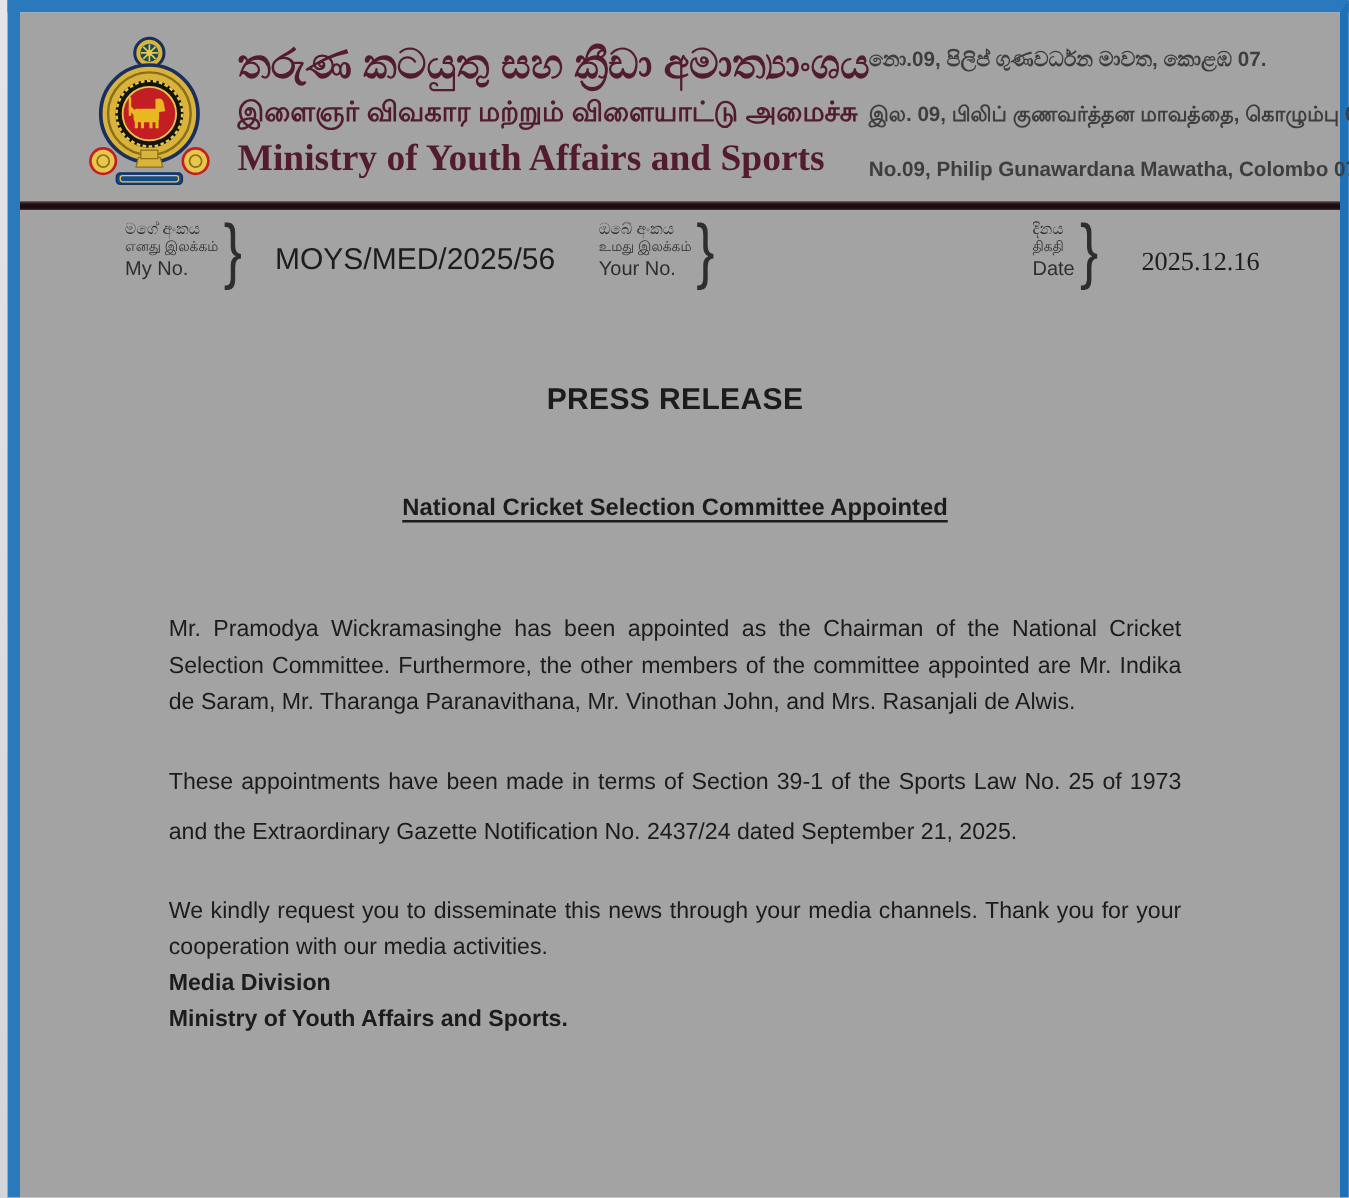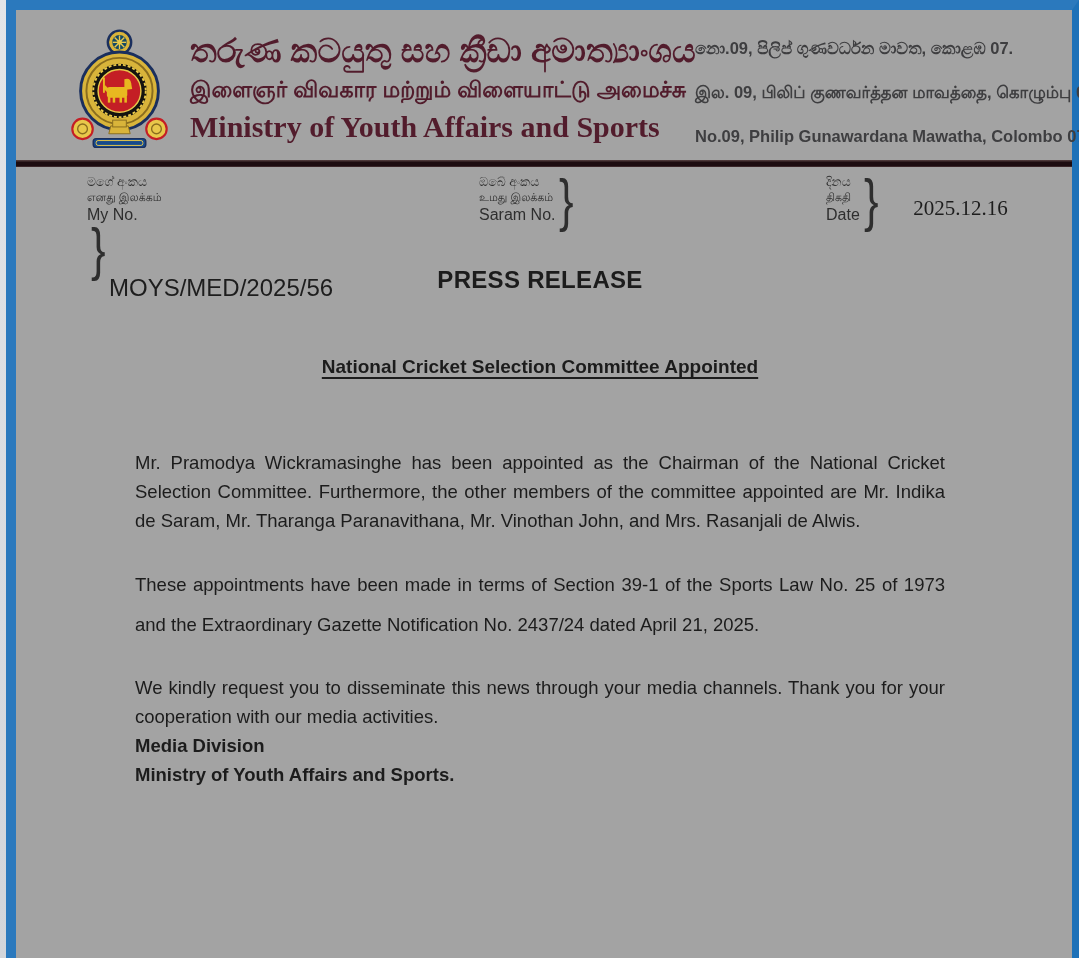--- a/index.html
+++ b/index.html
@@ -74,21 +74,21 @@
     margin-top: 6px;
     height: 7px;
     background: linear-gradient(180deg, #5a4444 0%, #1d0c10 35%, #1d0c10 80%, #4a3436 100%);
   }
   
   .ref-row { position: relative; height: 64px; margin-top: 6px; }
   .ref-group {
     position: absolute; top: 2px;
     display: flex; align-items: flex-start;
   }
-  .ref-group.my-no   { left: 71px; flex-direction: column; }
+  .ref-group.my-no   { left: 84px; }
   .ref-group.your-no { left: 463px; }
   .ref-group.date    { left: 810px; }
   .ref-labels { color: #2e2e2e; }
   .ref-label-si { font-size: 12.5px; line-height: 15px; white-space: nowrap; }
   .ref-label-ta { font-size: 11px; line-height: 15px; white-space: nowrap; }
   .ref-label-en { font-size: 16px;  line-height: 19px; white-space: nowrap; }
   .ref-brace {
     font-size: 58px;
     line-height: 50px;
     font-weight: 300;
@@ -105,21 +105,21 @@
     white-space: nowrap;
   }
   .ref-value.serif {
     font-family: "Liberation Serif", serif;
     font-size: 21px;
     margin-left: 30px;
   }
   
   .doc-body { padding: 0 127px 0 119px; color: #1c1c1c; }
   .press-release-title {
-    margin-top: 29px;
+    margin-top: 68px;
     text-align: center;
     font-size: 24px;
     font-weight: 700;
     letter-spacing: 0.3px;
   }
   .subject-heading {
     margin-top: 62px;
     text-align: center;
     font-size: 19px;
     font-weight: 700;
@@ -212,42 +212,42 @@
           <div class="ref-label-en">My No.</div>
         </div>
         <div class="ref-brace">}</div>
         <div class="ref-value">MOYS/MED/2025/56</div>
       </div>
 
       <div class="ref-group your-no">
         <div class="ref-labels">
           <div class="ref-label-si">ඔබේ අංකය</div>
           <div class="ref-label-ta">உமது இலக்கம்</div>
-          <div class="ref-label-en">Saram No.</div>
+          <div class="ref-label-en">Your No.</div>
         </div>
         <div class="ref-brace">}</div>
         <div class="ref-value"></div>
       </div>
 
       <div class="ref-group date">
         <div class="ref-labels">
           <div class="ref-label-si">දිනය</div>
           <div class="ref-label-ta">திகதி</div>
           <div class="ref-label-en">Date</div>
         </div>
         <div class="ref-brace">}</div>
         <div class="ref-value serif">2025.12.16</div>
       </div>
     </div>
 
     <div class="doc-body">
       <div class="press-release-title">PRESS RELEASE</div>
       <div class="subject-heading">National Cricket Selection Committee Appointed</div>
       <p class="para para-1">Mr. Pramodya Wickramasinghe has been appointed as the Chairman of the National Cricket Selection Committee. Furthermore, the other members of the committee appointed are Mr. Indika de Saram, Mr. Tharanga Paranavithana, Mr. Vinothan John, and Mrs. Rasanjali de Alwis.</p>
-      <p class="para para-2">These appointments have been made in terms of Section 39-1 of the Sports Law No. 25 of 1973 and the Extraordinary Gazette Notification No. 2437/24 dated April 21, 2025.</p>
+      <p class="para para-2">These appointments have been made in terms of Section 39-1 of the Sports Law No. 25 of 1973 and the Extraordinary Gazette Notification No. 2437/24 dated September 21, 2025.</p>
       <p class="para para-3">We kindly request you to disseminate this news through your media channels. Thank you for your cooperation with our media activities.</p>
       <div class="signature">
         <div>Media Division</div>
         <div>Ministry of Youth Affairs and Sports.</div>
       </div>
     </div>
 
   </div>
 </div>
 

